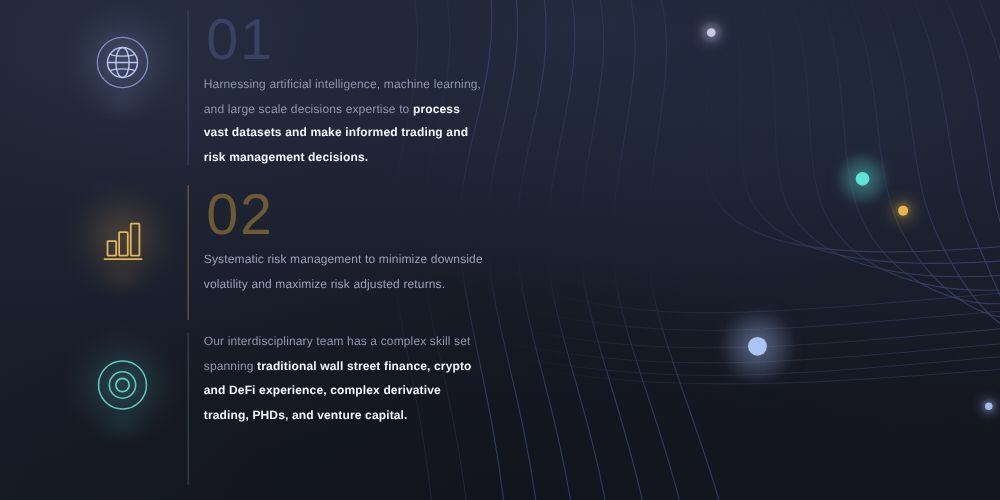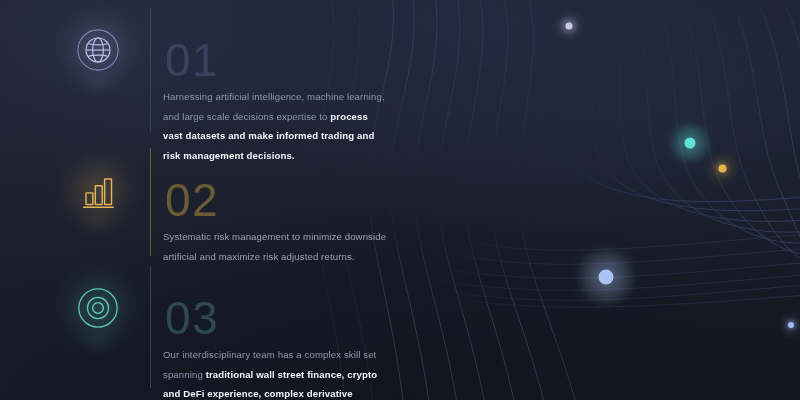--- a/index.html
+++ b/index.html
@@ -120,21 +120,20 @@
     border-radius: 1px;
   }
   #item-0 .divider { height: 124px; }
   #item-1 .divider { height: 108px; }
   #item-2 .divider { height: 122px; }
 
   
   .text-col {
     margin-left: 12px;
     padding-top: 0;
-    margin-top: 29px;
   }
 
   .num {
     font-family: "Liberation Sans", sans-serif;
     font-size: 46px;
     line-height: 50px;
     font-weight: 300;
     letter-spacing: 1.5px;
     margin-left: 2px;
     margin-bottom: 2px;
@@ -271,34 +270,33 @@
       <svg class="glyph" viewBox="0 0 48 48" fill="none">
         <rect x="11.5" y="27" width="7.2" height="12.2" stroke="#e6b558" stroke-width="1.5" rx="0.6"></rect>
         <rect x="21.2" y="19.5" width="7.2" height="19.7" stroke="#e6b558" stroke-width="1.5" rx="0.6"></rect>
         <rect x="30.9" y="12.5" width="7.2" height="26.7" stroke="#e6b558" stroke-width="1.5" rx="0.6"></rect>
         <line x1="9" y1="42" x2="40" y2="42" stroke="#e6b558" stroke-width="1.4" stroke-linecap="round"></line>
       </svg>
     </div>
     <div class="divider" style="background: rgb(122, 103, 55); opacity: 0.85;"></div>
     <div class="text-col">
       <div class="num" style="color: rgb(107, 90, 51);">02</div>
-      <p class="desc all-dim"><span>Systematic risk management to minimize downside artificial and maximize risk adjusted returns.</span></p>
+      <p class="desc all-dim"><span>Systematic risk management to minimize downside volatility and maximize risk adjusted returns.</span></p>
     </div>
   </div>
 
   <div class="item" id="item-2">
     <div class="icon-badge">
       <div class="halo" style="background: radial-gradient(circle, rgb(95, 212, 196) 0%, rgba(95, 212, 196, 0.333) 45%, transparent 72%);"></div>
       <div class="reflection" style="background: radial-gradient(rgb(95, 212, 196) 0%, transparent 70%);"></div>
       <svg class="glyph" viewBox="0 0 48 48" fill="none">
         <circle cx="24" cy="24" r="20" stroke="#5fd4c4" stroke-width="1.3" opacity="0.95"></circle>
         <circle cx="24" cy="24" r="11" stroke="#5fd4c4" stroke-width="1.3" opacity="0.95"></circle>
         <circle cx="24" cy="24" r="5.6" stroke="#5fd4c4" stroke-width="1.4"></circle>
       </svg>
     </div>
     <div class="divider" style="background: rgb(58, 74, 86); opacity: 0.85;"></div>
     <div class="text-col">
-      <div class="num" style="color: rgb(47, 74, 76);">03</div>
       <p class="desc"><span>Our interdisciplinary team has a complex skill set spanning </span><span class="strong">traditional wall street finance, crypto and DeFi experience, complex derivative trading, PHDs, and venture capital.</span></p>
     </div>
   </div>
 
 </div>
 
 </body></html>

